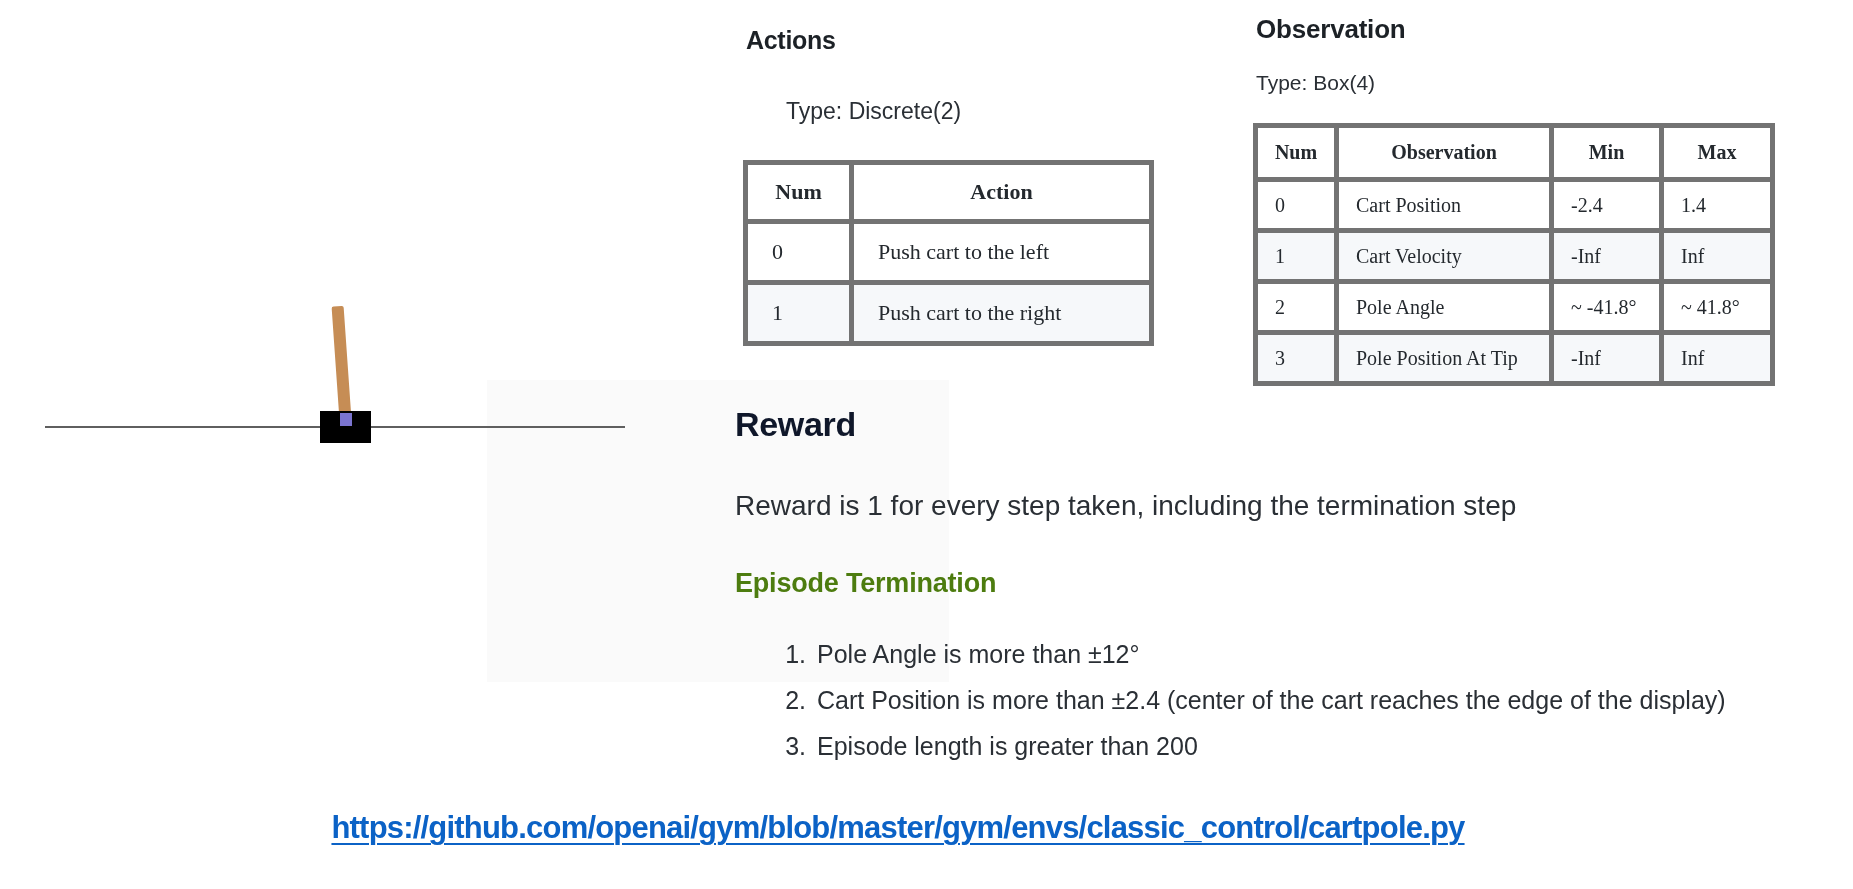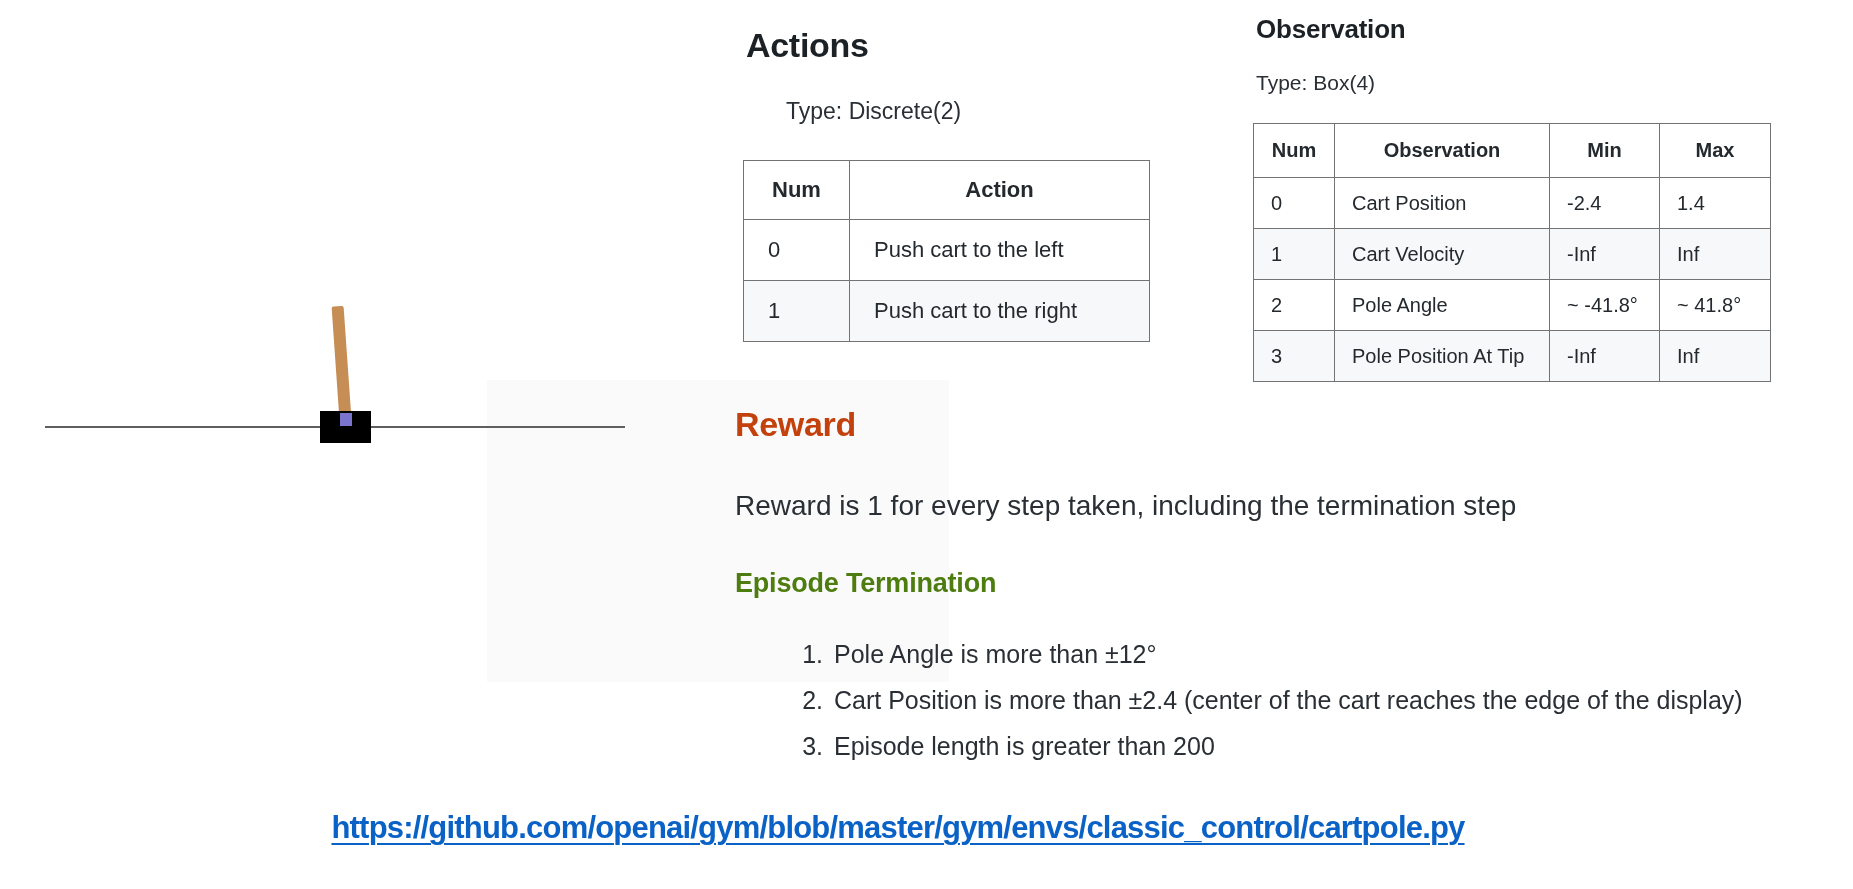--- a/index.html
+++ b/index.html
@@ -49,70 +49,71 @@
   .cp-axle {
     position: absolute;
     left: 340px; top: 413px;
     width: 12px; height: 13px;
     background: #7b74cf;
   }
 
   
   .h-actions {
     position: absolute; left: 746px; top: 26px;
-    font-size: 34px; font-weight: 700; color: #1c2126;
+    font-size: 25px; font-weight: 700; color: #1c2126;
     letter-spacing: -0.3px;
   }
   .t-actions-type {
     position: absolute; left: 786px; top: 98px;
     font-size: 23px; color: #2a2f35;
   }
   .h-observation {
     position: absolute; left: 1256px; top: 14px;
     font-size: 26px; font-weight: 700; color: #1c2126;
     letter-spacing: -0.2px;
   }
   .t-observation-type {
     position: absolute; left: 1256px; top: 71px;
     font-size: 21px; color: #2a2f35;
   }
   .h-reward {
     position: absolute; left: 735px; top: 405px;
-    font-size: 34px; font-weight: 700; color: #c2410c;
+    font-size: 34px; font-weight: 700; color: #0f172a;
     letter-spacing: -0.3px;
   }
   .t-reward {
     position: absolute; left: 735px; top: 490px;
     font-size: 28px; color: #2a2f35;
   }
   .h-termination {
     position: absolute; left: 735px; top: 568px;
     font-size: 27px; font-weight: 700; color: #4d7c0f;
     letter-spacing: -0.2px;
   }
   .termination-list {
-    position: absolute; left: 830px; top: 640px;
+    position: absolute; left: 813px; top: 640px;
     font-size: 25px; color: #2a2f35;
     list-style: decimal;
   }
   .termination-list li {
     margin-bottom: 17px;
     padding-left: 4px;
   }
 
   
   table.md {
     position: absolute;
     border-collapse: collapse;
     background: #ffffff;
     color: #24292e;
   }
   table.md th, table.md td {
-    border: 1px solid #737373;
+    border: 5px solid #737373;
     vertical-align: middle;
+    font-family: Liberation Serif, serif;
   }
   table.md th { font-weight: 700; text-align: center; }
   table.md td { text-align: left; }
   tr.zebra { background: #f6f8fa; }
 
   .actions-table { left: 743px; top: 160px; font-size: 22px; }
   .actions-table th { height: 59px; }
   .actions-table td { height: 61px; padding-left: 24px; }
   .actions-table .col-num { width: 106px; }
   .actions-table .col-action { width: 300px; }

